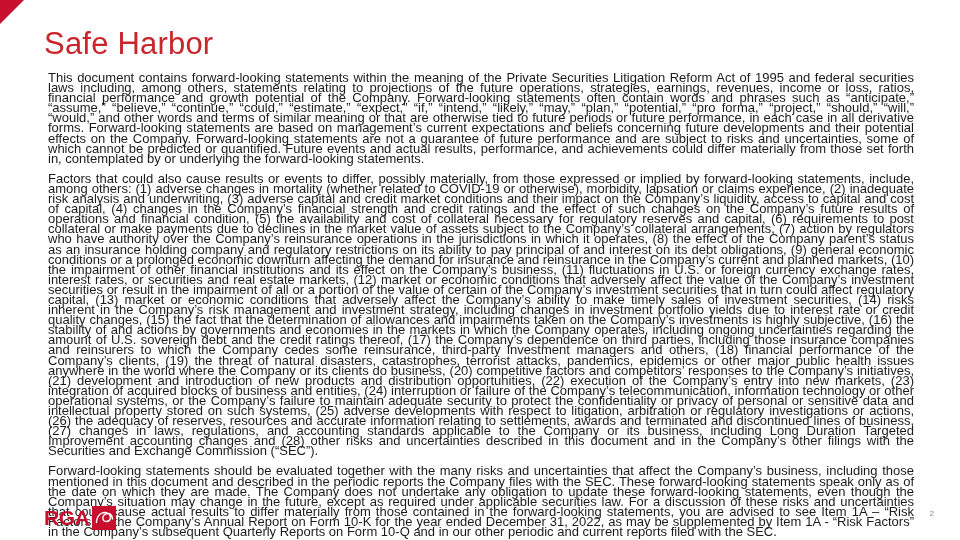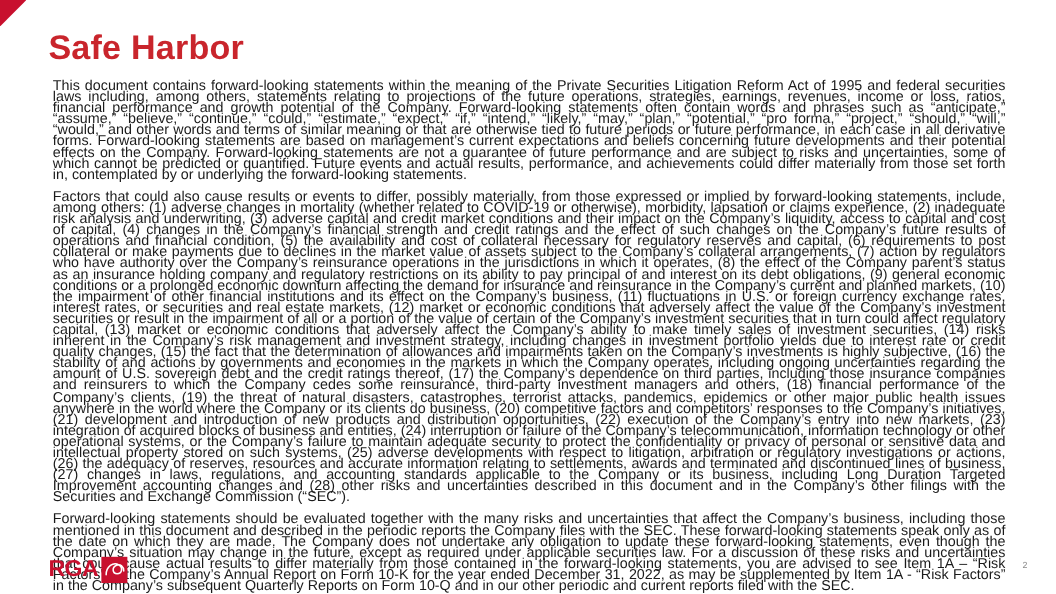--- a/index.html
+++ b/index.html
@@ -14,21 +14,21 @@
     position: absolute;
     top: 0; left: 0;
     width: 24px; height: 24px;
     background: #c8102e;
     clip-path: polygon(0 0, 100% 0, 0 100%);
   }
   .slide-title {
     position: absolute;
     top: 26px; left: 44px;
     font-size: 31px;
-    font-weight: 700;
+    font-weight: 400;
     color: #c9252c;
     letter-spacing: 0.2px;
   }
   .body-text {
     position: absolute;
     top: 73px; left: 48px;
     width: 866px;
     color: #1b1b1b;
     font-size: 13px;
     line-height: 10.1px;

